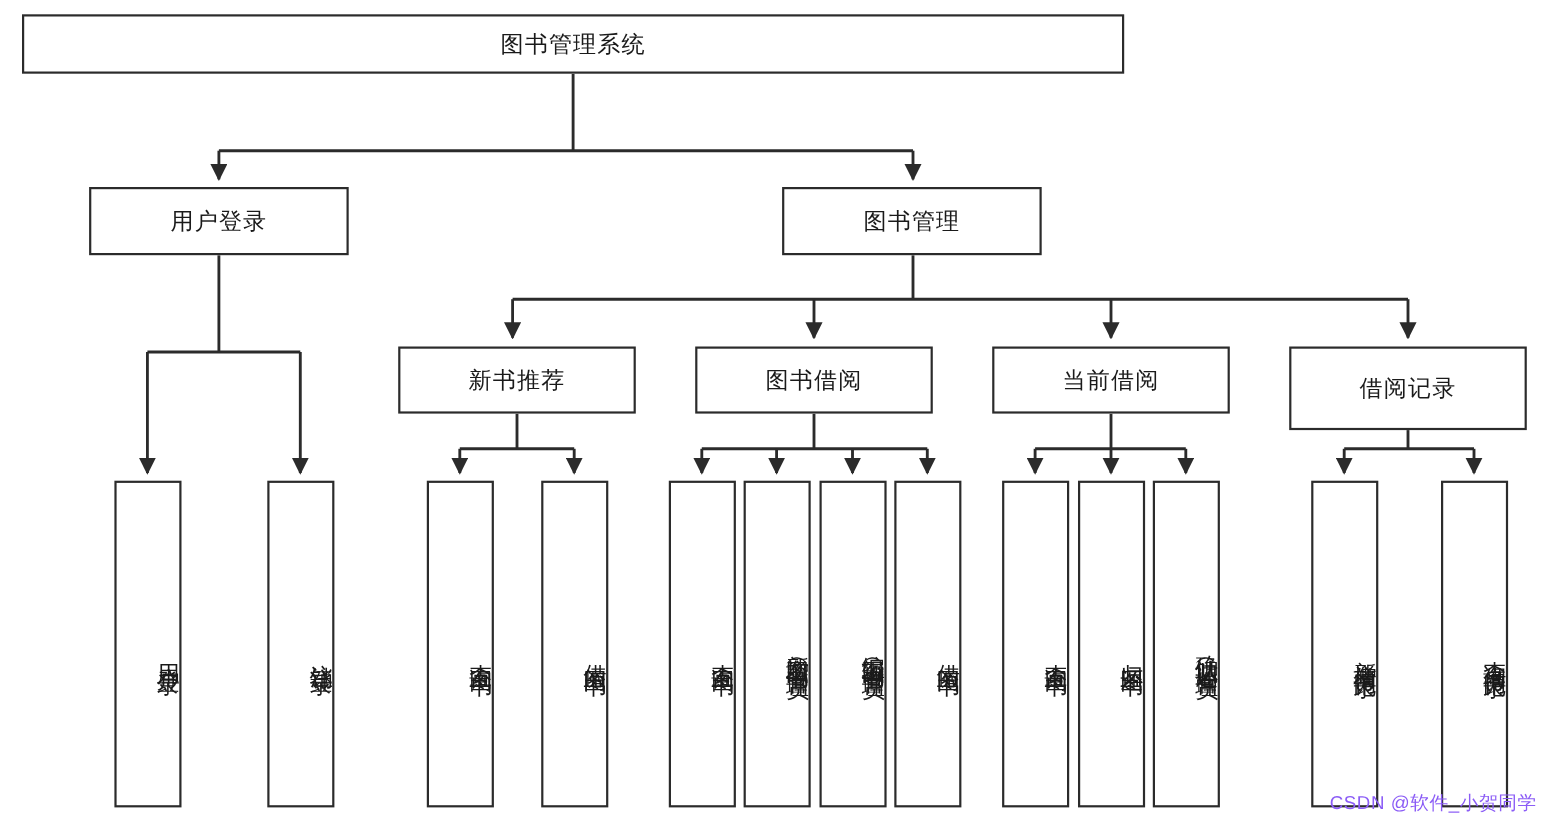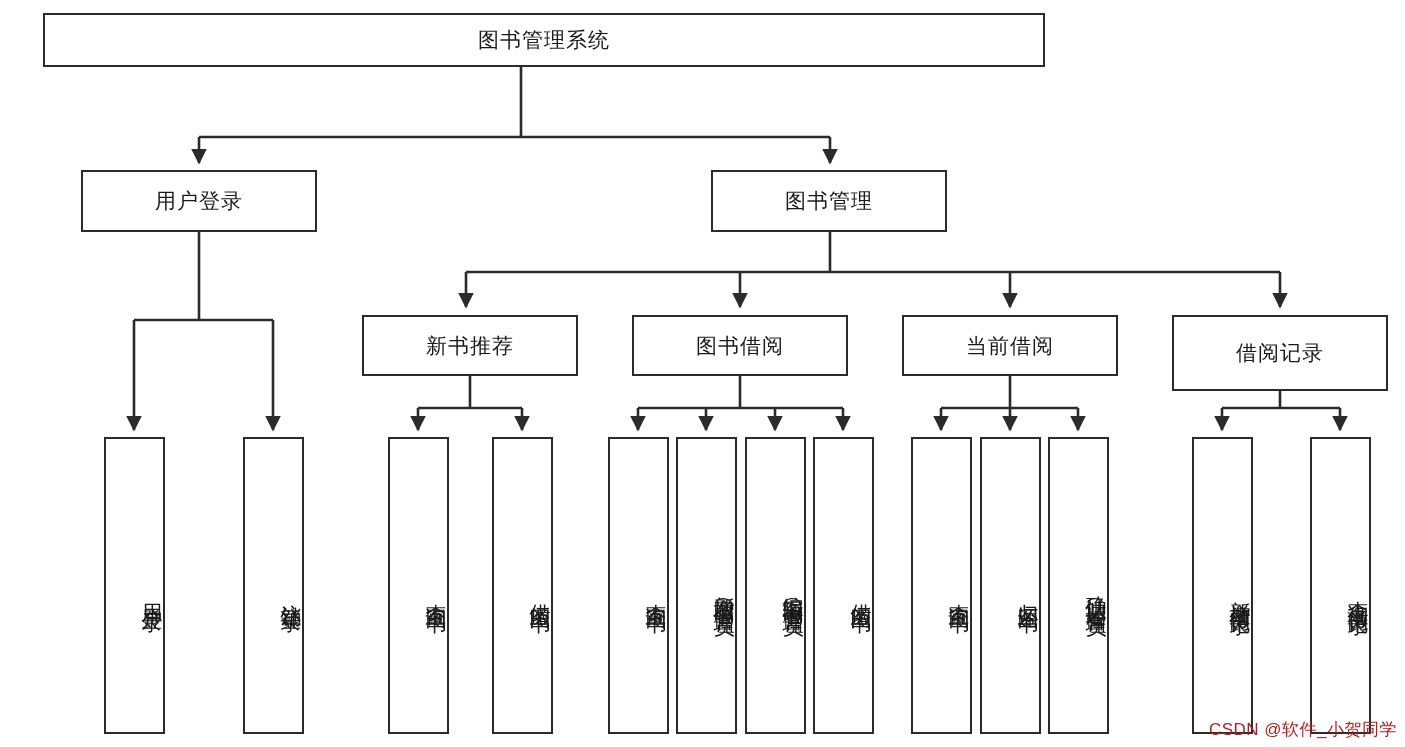--- a/index.html
+++ b/index.html
@@ -57,21 +57,21 @@
   .node-v .vtext {
     writing-mode: vertical-rl;
     text-orientation: upright;
     display: block;
   }
   .watermark {
     position: absolute;
     right: 8px;
     bottom: 6px;
     font-size: 17px;
-    color: #b91c1c;
+    color: #8b5cf6;
     letter-spacing: 0.5px;
     z-index: 5;
     white-space: nowrap;
   }
 </style>
 </head>
 <body>
 
 <div id="stage">
 
@@ -121,21 +121,21 @@
       <path d="M 1010 408 L 1010 430" marker-end="url(#arrow)"></path>
       <path d="M 1078 408 L 1078 430" marker-end="url(#arrow)"></path>
 
       <path d="M 1280 376 L 1280 408"></path>
       <path d="M 1222 408 L 1340 408"></path>
       <path d="M 1222 408 L 1222 430" marker-end="url(#arrow)"></path>
       <path d="M 1340 408 L 1340 430" marker-end="url(#arrow)"></path>
     </g>
   </svg>
 
-  <div class="node node-root" style="left:20px; top:13px; width:1002px; height:54px;margin-left:23px;">
+  <div class="node node-root" style="left:20px; top:13px; width:1002px; height:54px;">
     <span>图书管理系统</span>
   </div>
 
   <div class="node node-h" style="left:81px; top:170px; width:236px; height:62px;">
     <span>用户登录</span>
   </div>
   <div class="node node-h" style="left:362px; top:315px; width:216px; height:61px;">
     <span>新书推荐</span>
   </div>
 

